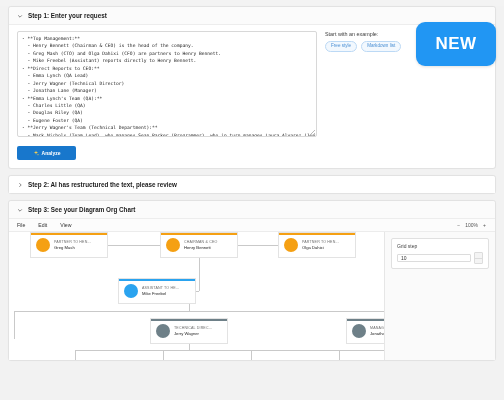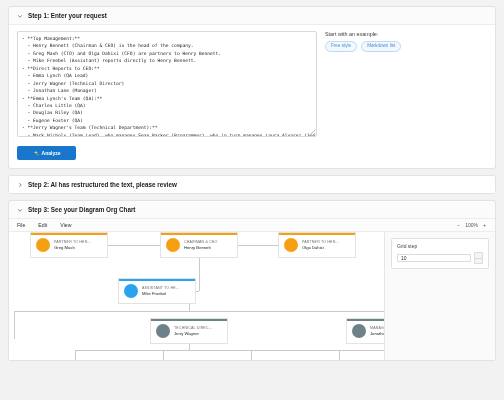--- a/index.html
+++ b/index.html
@@ -188,20 +188,23 @@
           <svg viewBox="0 0 12 12">
               <path d="M6 .8 L7 4.2 L10.4 5.2 L7 6.2 L6 9.6 L5 6.2 L1.6 5.2 L5 4.2 Z" fill="#ffd34d"></path>
               <path d="M10 7.6 L10.5 9 L11.9 9.5 L10.5 10 L10 11.4 L9.5 10 L8.1 9.5 L9.5 9 Z" fill="#ffd34d"></path>
             </svg>
         </span>
         <span>Analyze</span>
       </button>
     </div>
   </section>
 
+  <div class="new-badge">
+    <span>NEW</span>
+  </div>
 
   <section class="panel">
     <div class="panel-head plain">
       <span class="caret">
         <svg viewBox="0 0 10 10">
             <path d="M4 2 L7 5 L4 8" fill="none" stroke="#555" stroke-width="1.2"></path>
           </svg>
       </span>
       <span>Step 2: AI has restructured the text, please review</span>
     </div>

